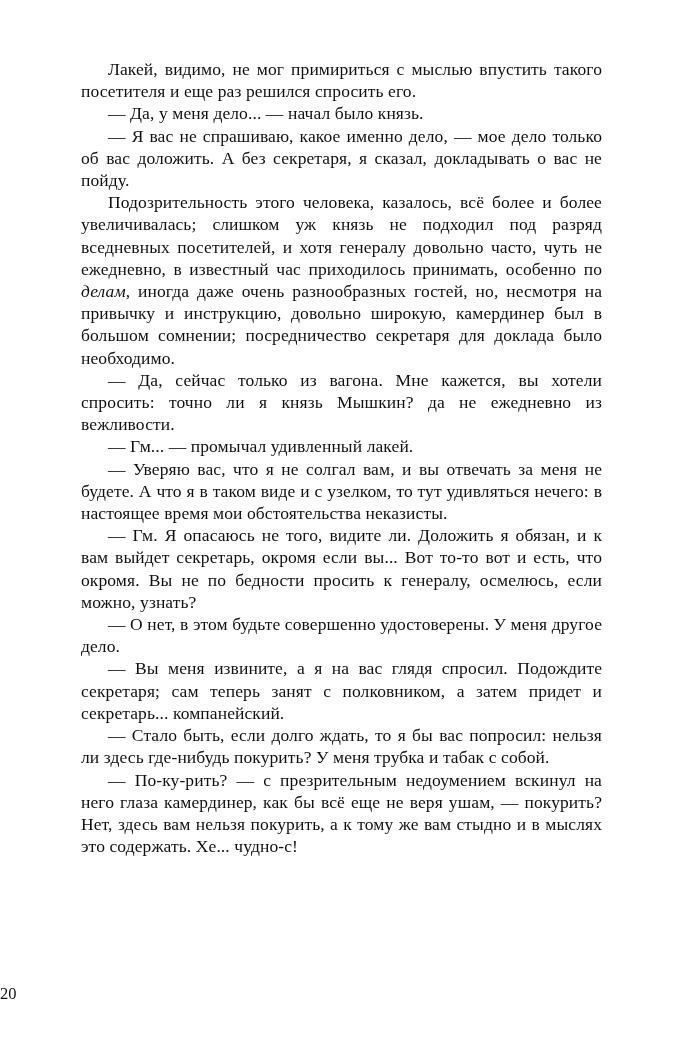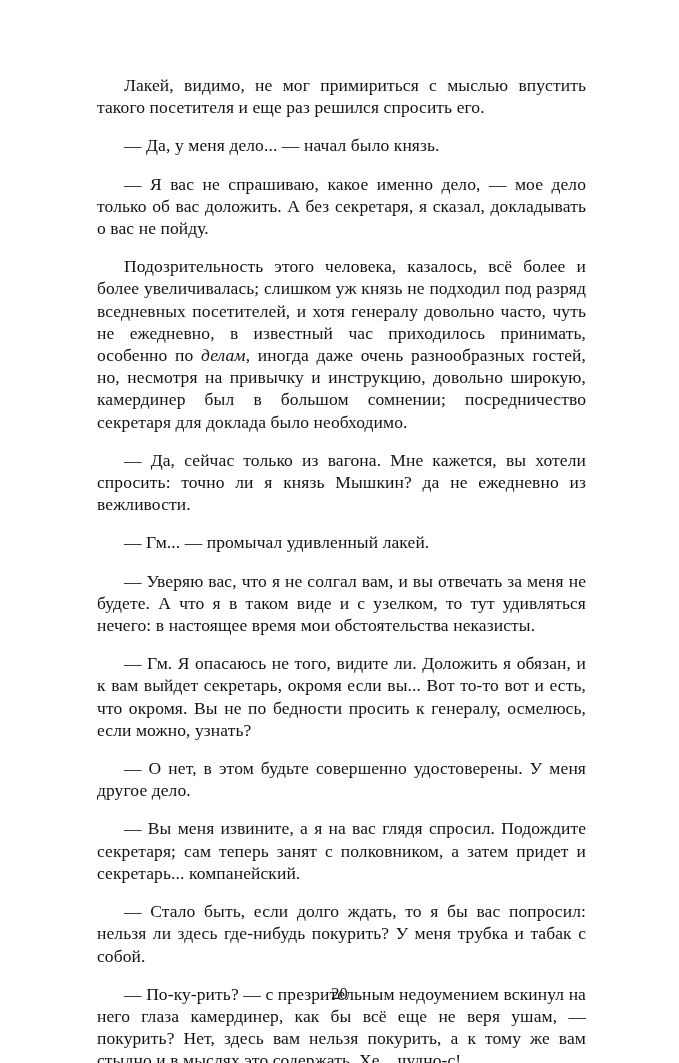--- a/index.html
+++ b/index.html
@@ -24,32 +24,31 @@
     position: absolute;
     left: 81px;
     top: 58px;
     width: 521px;
     font-size: 17.5px;
     line-height: 22.2px;
     text-align: justify;
     letter-spacing: 0.1px;
   }
   .para {
-    margin: 16px;
+    margin: 0;
     text-indent: 27px;
   }
   .para em {
     font-style: italic;
   }
   .page-number {
     position: absolute;
     left: 0;
     right: 0;
     top: 984px;
-    text-align: center;
     font-size: 16.5px;
     color: #111111;
   }
 </style>
 </head>
 <body>
 
 <div class="page">
   <div class="text-block" id="text-block">
       <p class="para"><span>Лакей, видимо, не мог примириться с мыслью впустить такого посетителя и еще раз решился спросить его.</span></p>

